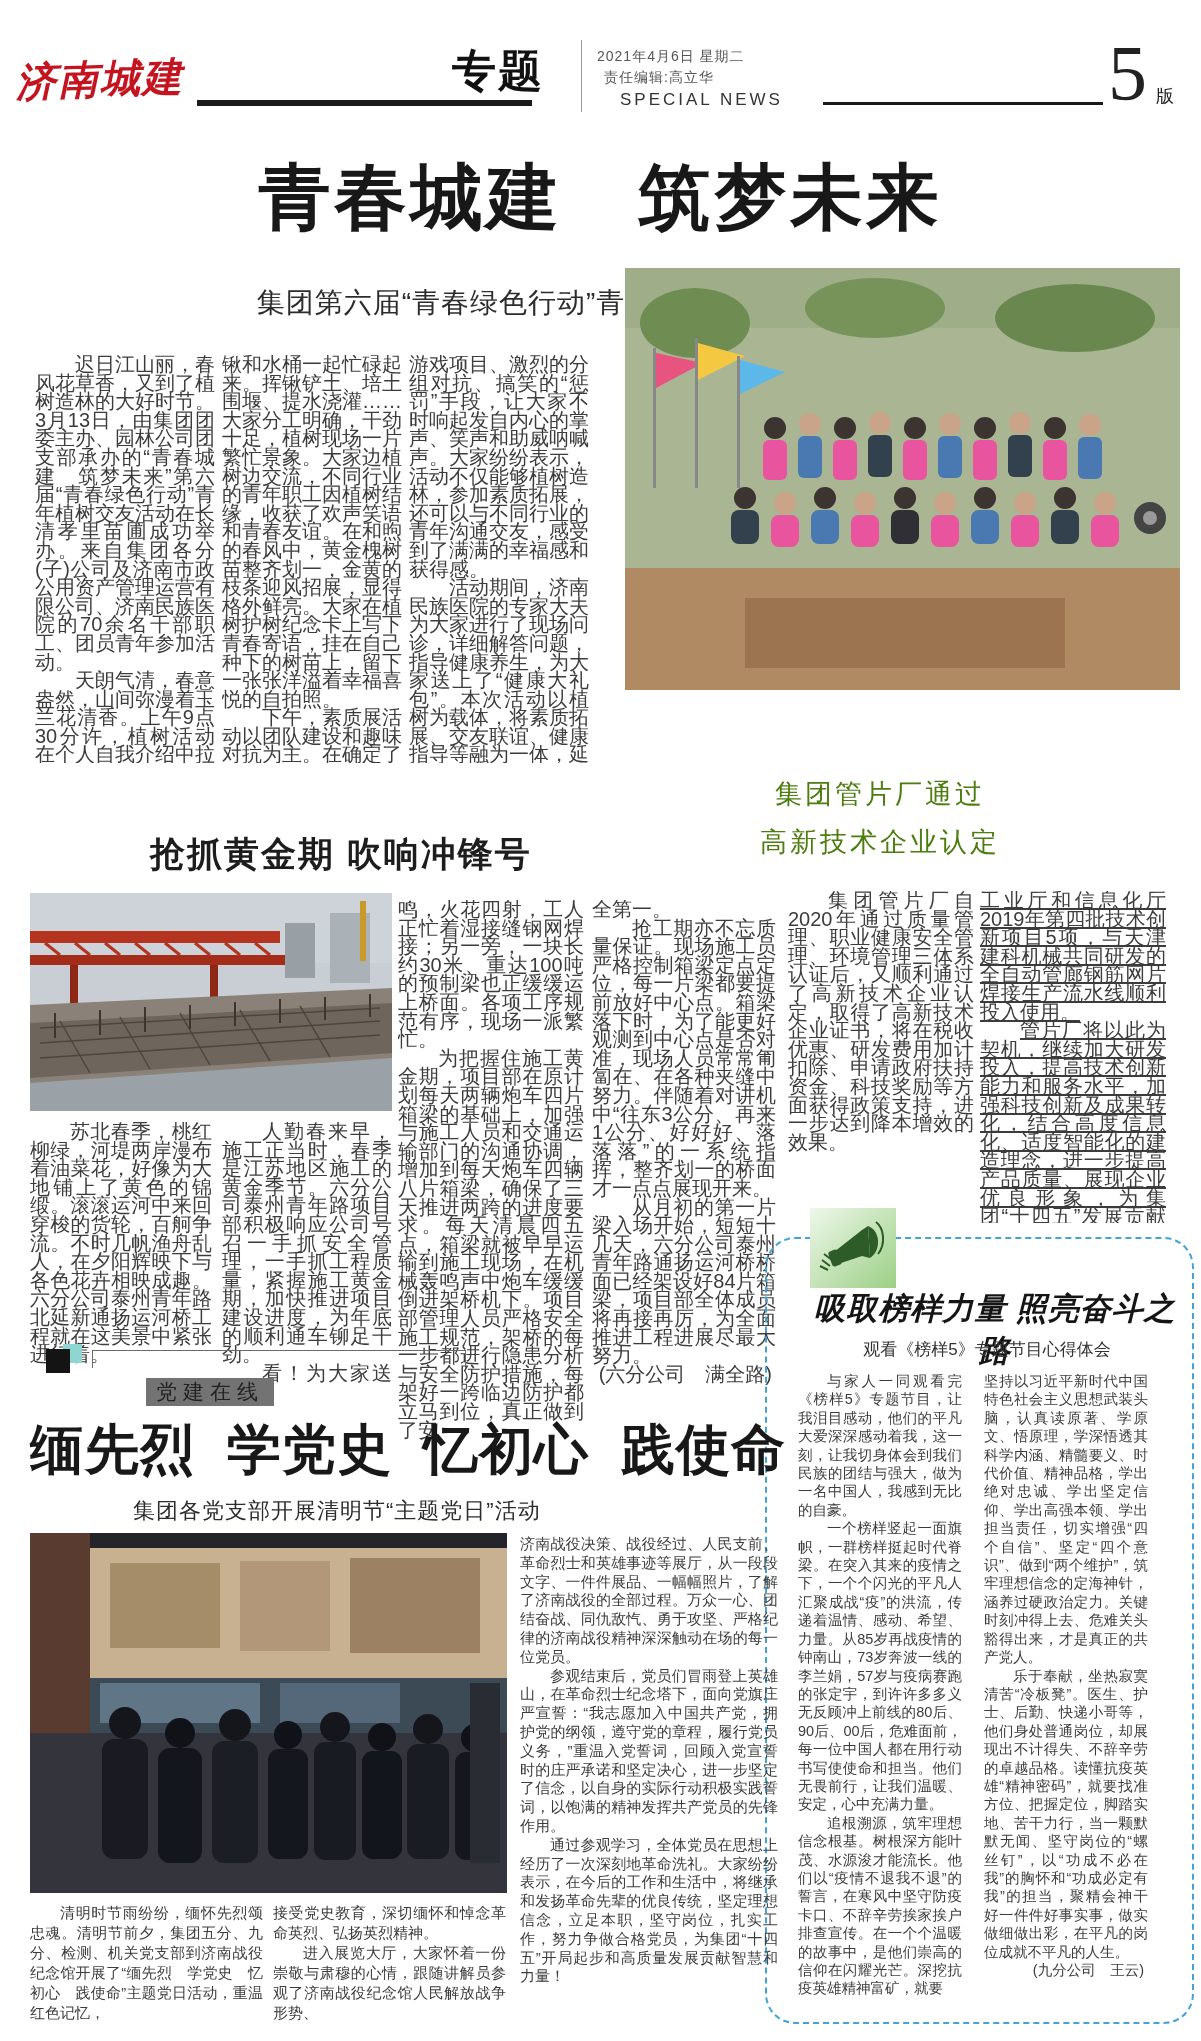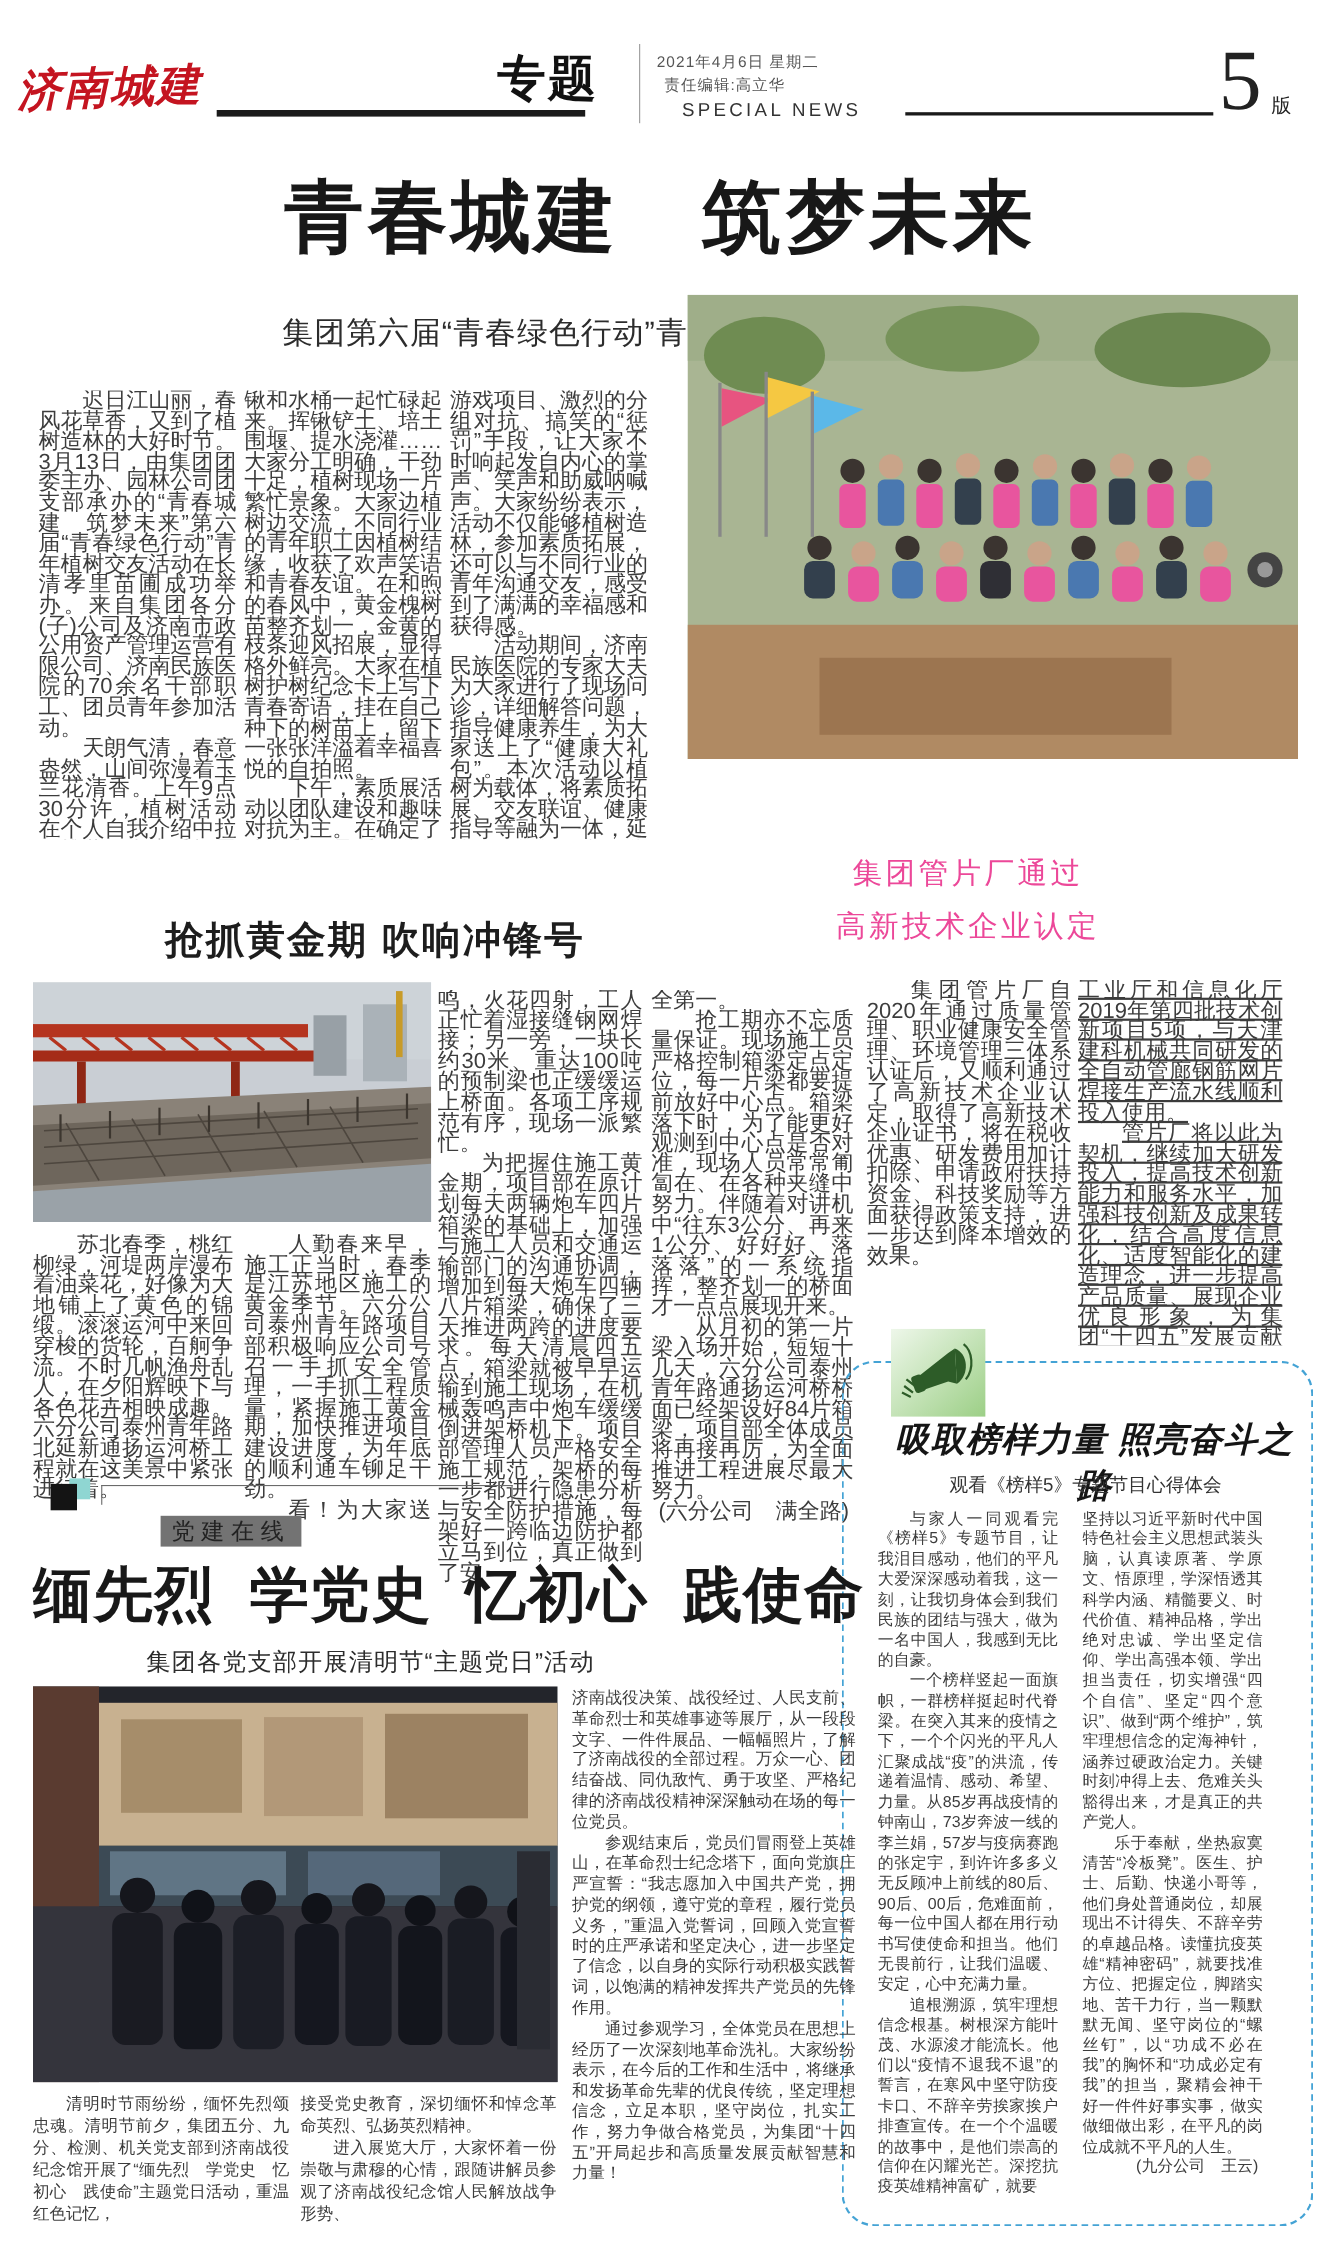--- a/index.html
+++ b/index.html
@@ -27,21 +27,21 @@
   .h1sub{left:0;top:284px;width:1201px;text-align:center;font-size:28px;color:#2c2c2c;letter-spacing:1px;}
   .col{font-size:20px;line-height:18.6px;text-align:justify;color:#3c3c3c;overflow:hidden;}
   .col p{margin:0;text-indent:2em;}
   .col p.ni{text-indent:0;}
   .col p.by{text-indent:0;text-align:right;padding-right:4px;}
   .lc1{left:35px;top:355px;width:180px;height:408px;}
   .lc2{left:222px;top:355px;width:180px;height:408px;}
   .lc3{left:409px;top:355px;width:180px;height:408px;}
   .photo1{left:625px;top:268px;width:555px;height:422px;}
   
-  .pipe-title{left:695px;top:770px;width:370px;text-align:center;font-size:27px;color:#ec4899;letter-spacing:3px;line-height:48px;}
+  .pipe-title{left:695px;top:770px;width:370px;text-align:center;font-size:27px;color:#4d7c0f;letter-spacing:3px;line-height:48px;}
   .pc1{left:788px;top:891px;width:186px;height:332px;}
   .pc2{left:980px;top:891px;width:186px;height:332px;text-decoration:underline;}
   
   .h2{left:150px;top:831px;font-size:35px;font-weight:bold;color:#1d1d1d;letter-spacing:2px;}
   .photo2{left:30px;top:893px;width:362px;height:218px;}
   .bcA{left:30px;top:1122px;width:182px;height:322px;}
   .bcB{left:222px;top:1122px;width:170px;height:322px;}
   .bcC{left:398px;top:900px;width:186px;height:552px;}
   .bcD{left:592px;top:900px;width:184px;height:552px;}
   

